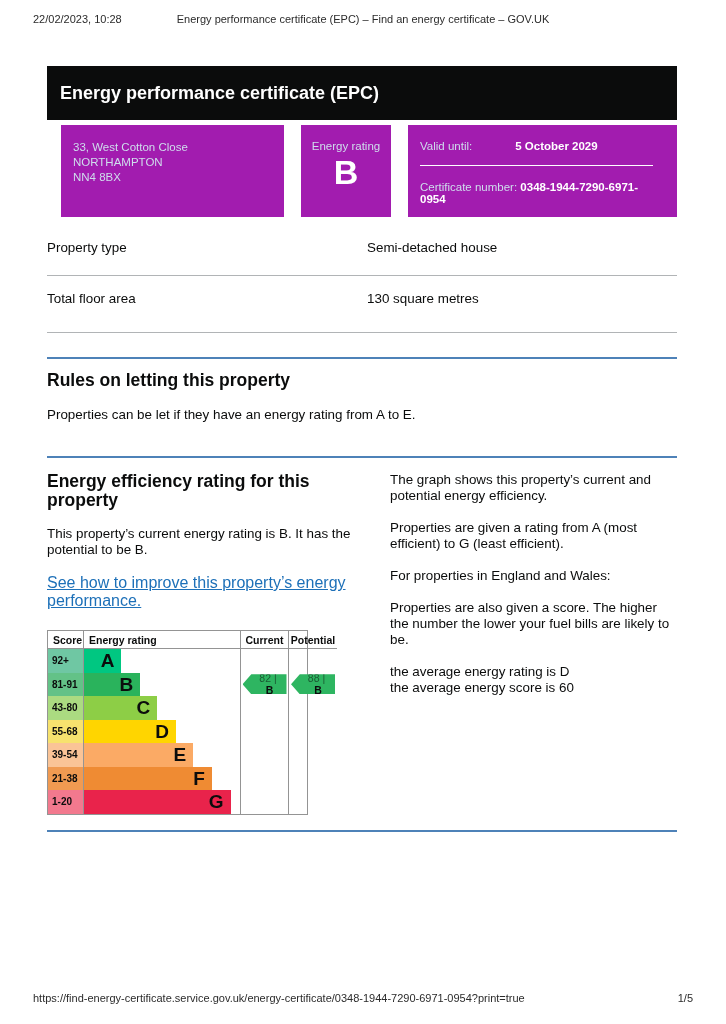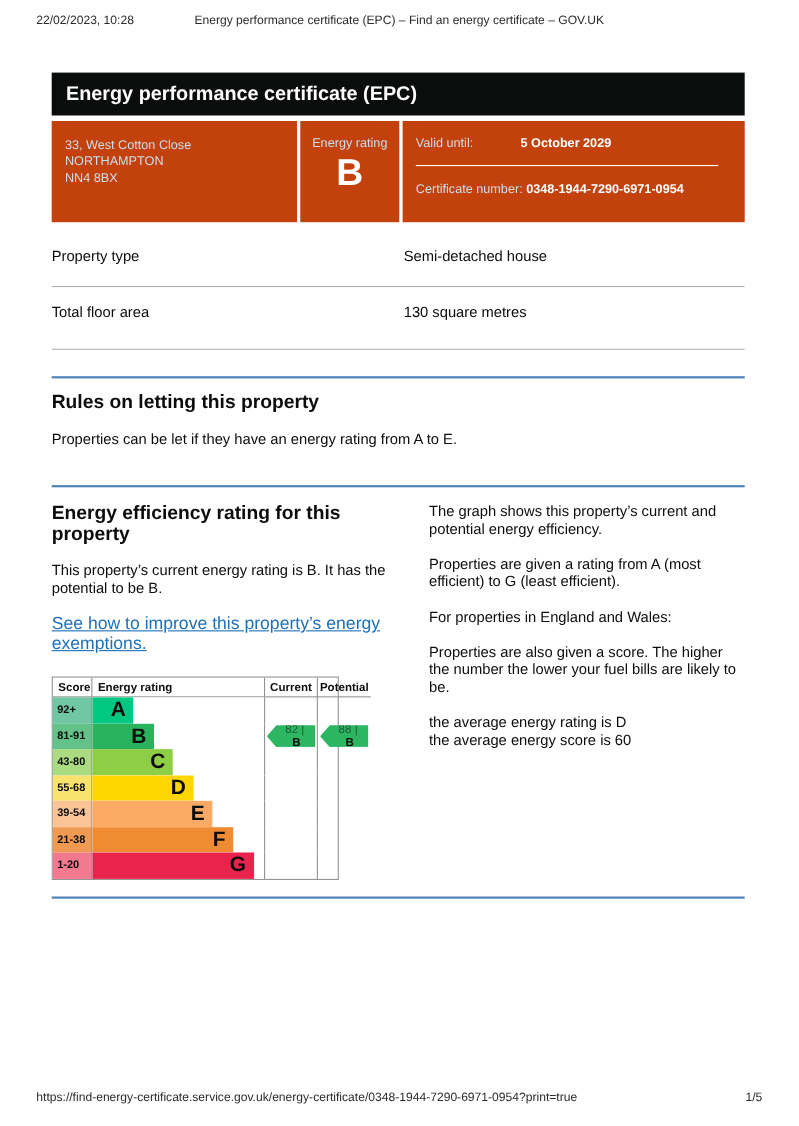--- a/index.html
+++ b/index.html
@@ -19,26 +19,26 @@
   .print-header .ttl { display: block; text-align: center; }
   .page-footer {
     position: absolute; left: 33px; right: 33px; top: 992px;
     font-size: 11px; color: #2b2b2b;
     display: flex; justify-content: space-between;
   }
   .content { position: absolute; left: 47px; top: 66px; width: 630px; }
 
   .banner {
     background: #0b0c0c; color: #fff;
-    height: 39px; display: flex; align-items: center;
+    height: 54px; display: flex; align-items: center;
     padding-left: 13px; margin-bottom: 5px;
     font-size: 18px; font-weight: bold;
   }
   .summary { display: flex; gap: 3px; height: 92px; margin-bottom: 8px; }
-  .summary-box { background: #c2410c; }
+  .summary-box { background: #a21caf; margin-left: 14px; }
   .sum-address {
     flex: 0 0 223px; padding: 15px 12px;
     font-size: 11.5px; line-height: 15px; color: #cfdeed;
   }
   .sum-rating {
     flex: 0 0 90px; text-align: center; padding-top: 15px;
   }
   .sum-rating .lbl { font-size: 11.5px; color: #cfdeed; }
   .sum-rating .big { font-size: 34px; font-weight: bold; color: #fff; line-height: 40px; }
   .sum-valid { flex: 1; padding: 15px 24px 15px 12px; font-size: 11.5px; }
@@ -164,21 +164,21 @@
     <h2>Rules on letting this property</h2>
     <p>Properties can be let if they have an energy rating from A to E.</p>
   </div>
 
   <hr class="section-rule rule-2">
 
   <div class="twocol">
     <div class="col-left">
       <h2>Energy efficiency rating for this property</h2>
       <p>This property’s current energy rating is B. It has the potential to be B.</p>
-      <a href="#" class="improve">See how to improve this property’s energy exemptions.</a>
+      <a href="#" class="improve">See how to improve this property’s energy performance.</a>
       <div class="epc-chart">
           <div class="epc-cell epc-head">Score</div>
           <div class="epc-cell epc-head">Energy rating</div>
           <div class="epc-cell epc-head center">Current</div>
           <div class="epc-cell epc-head center last">Potential</div>
           <div class="epc-cell epc-score" style="background: rgb(111, 199, 163);">92+</div>
           <div class="epc-cell epc-barcell">
             <div class="epc-bar" style="width: 24%; background: rgb(0, 199, 129);">A</div>
           </div>
           <div class="epc-cell epc-ptr-cell"></div>

